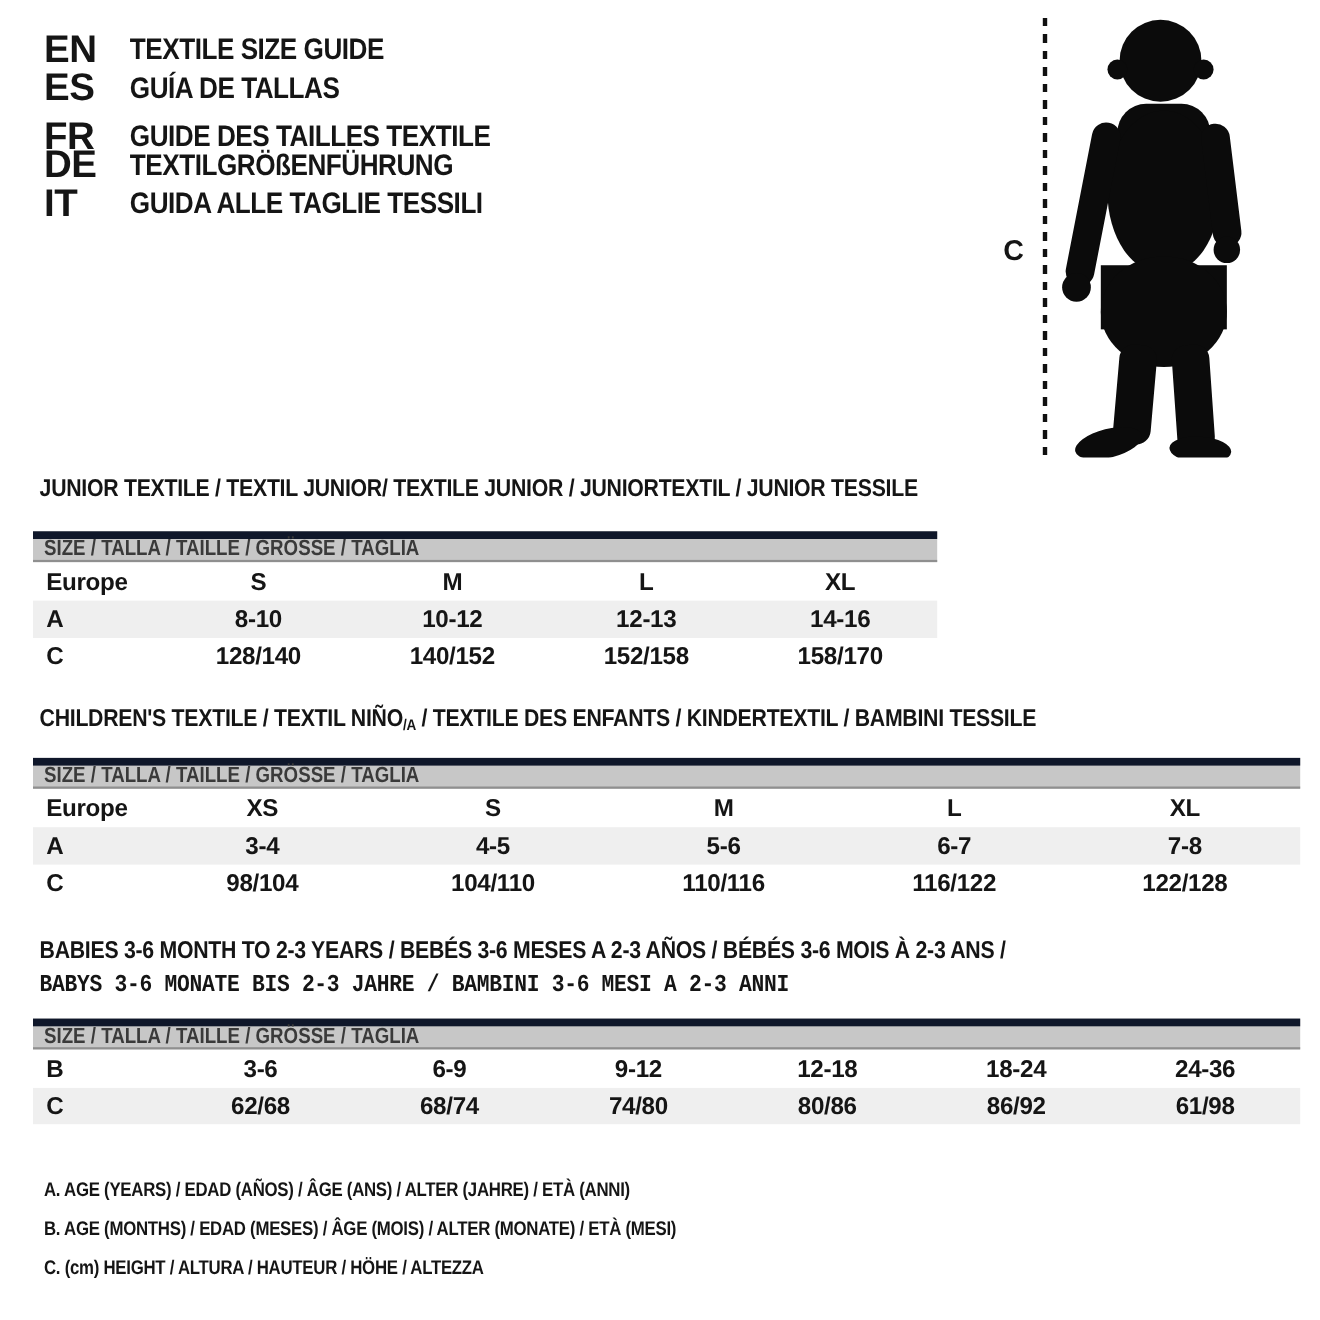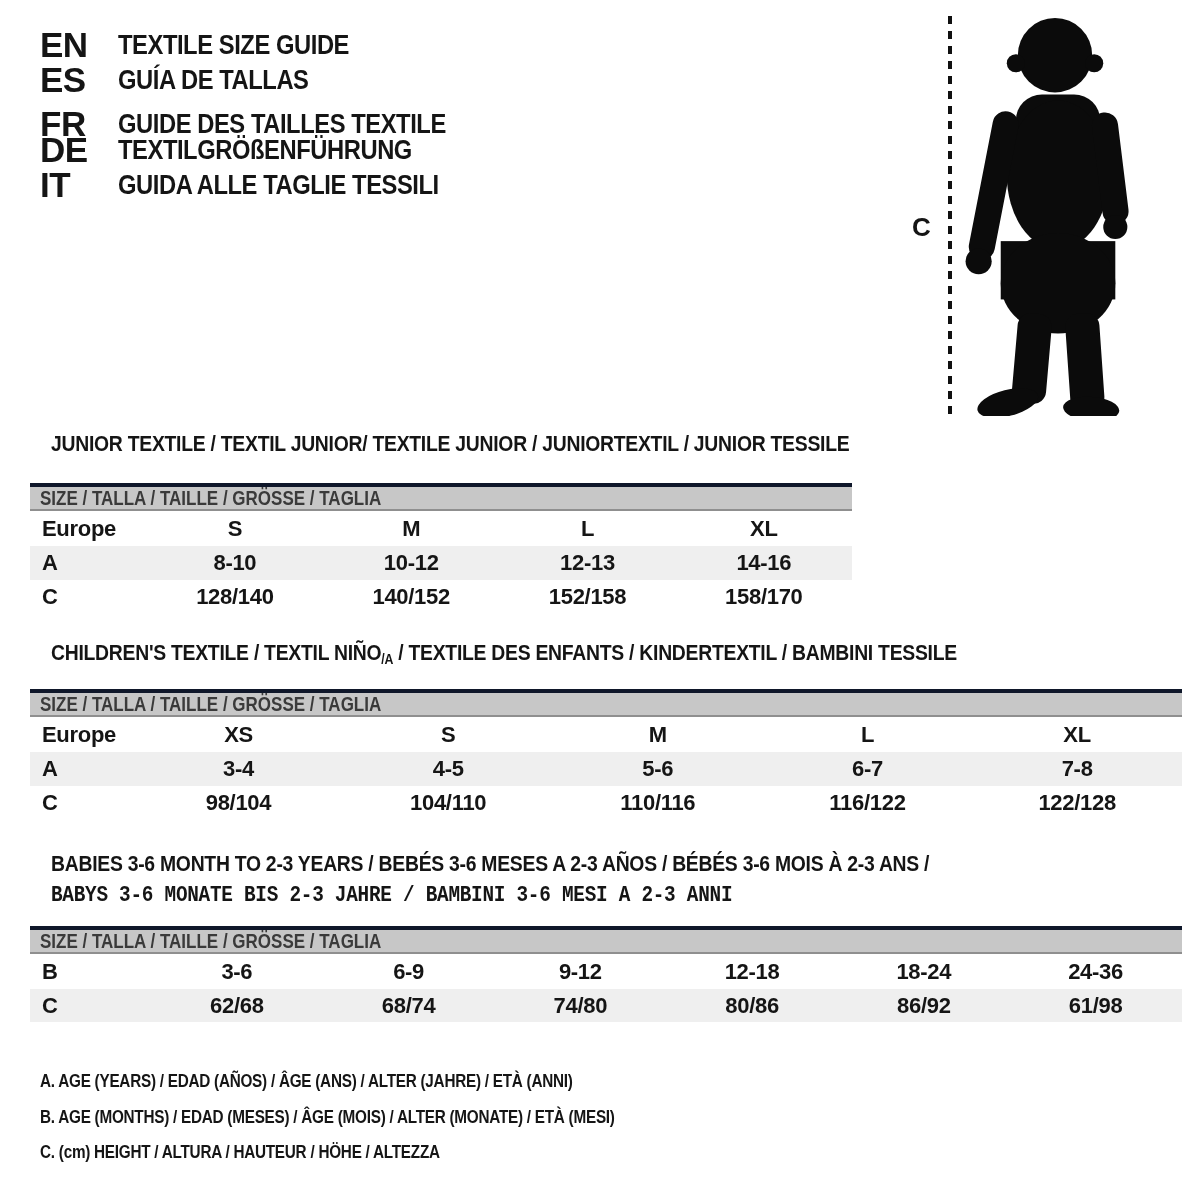--- a/index.html
+++ b/index.html
@@ -18,27 +18,27 @@
   .lang-title{font-size:27px;font-weight:bold;letter-spacing:-.5px;}
 
   
   .measure-line{
     position:absolute;left:948px;top:16px;width:4px;height:400px;
     background:repeating-linear-gradient(to bottom,#101010 0 8px,transparent 8px 15px);
   }
   .measure-label{position:absolute;left:912px;top:212px;font-size:26px;font-weight:bold;}
 
   
-  .sec-title{position:absolute;left:51px;font-size:22px;font-weight:bold;letter-spacing:-.3px;}
+  .sec-title{position:absolute;left:36px;font-size:22px;font-weight:bold;letter-spacing:-.3px;}
   .sub-a{font-size:14px;vertical-align:-4px;font-weight:bold;}
 
   
   .tbl{position:absolute;left:30px;}
   .band{
-    height:28px;background:#c7c7c7;border-top:4px solid #0f172a;border-bottom:2px solid #8f8f8f;
+    height:28px;background:#c7c7c7;border-top:7px solid #0f172a;border-bottom:2px solid #8f8f8f;
     display:flex;align-items:center;padding-left:10px;box-sizing:border-box;
     font-size:20px;font-weight:bold;color:#3a3a3a;
   }
   .t-row{display:grid;align-items:center;font-size:22px;letter-spacing:-.3px;}
   .t-row .cell{text-align:center;font-weight:bold;}
   .t-row .cell.label{text-align:left;padding-left:12px;}
   .t-row.alt{background:#efefef;}
   .cols-junior{grid-template-columns:14.2% 21.45% 21.45% 21.45% 21.45%;}
   .cols-children{grid-template-columns:9% 18.2% 18.2% 18.2% 18.2% 18.2%;}
   .cols-babies{grid-template-columns:10.5% 14.91% 14.91% 14.91% 14.91% 14.91% 14.91%;}

